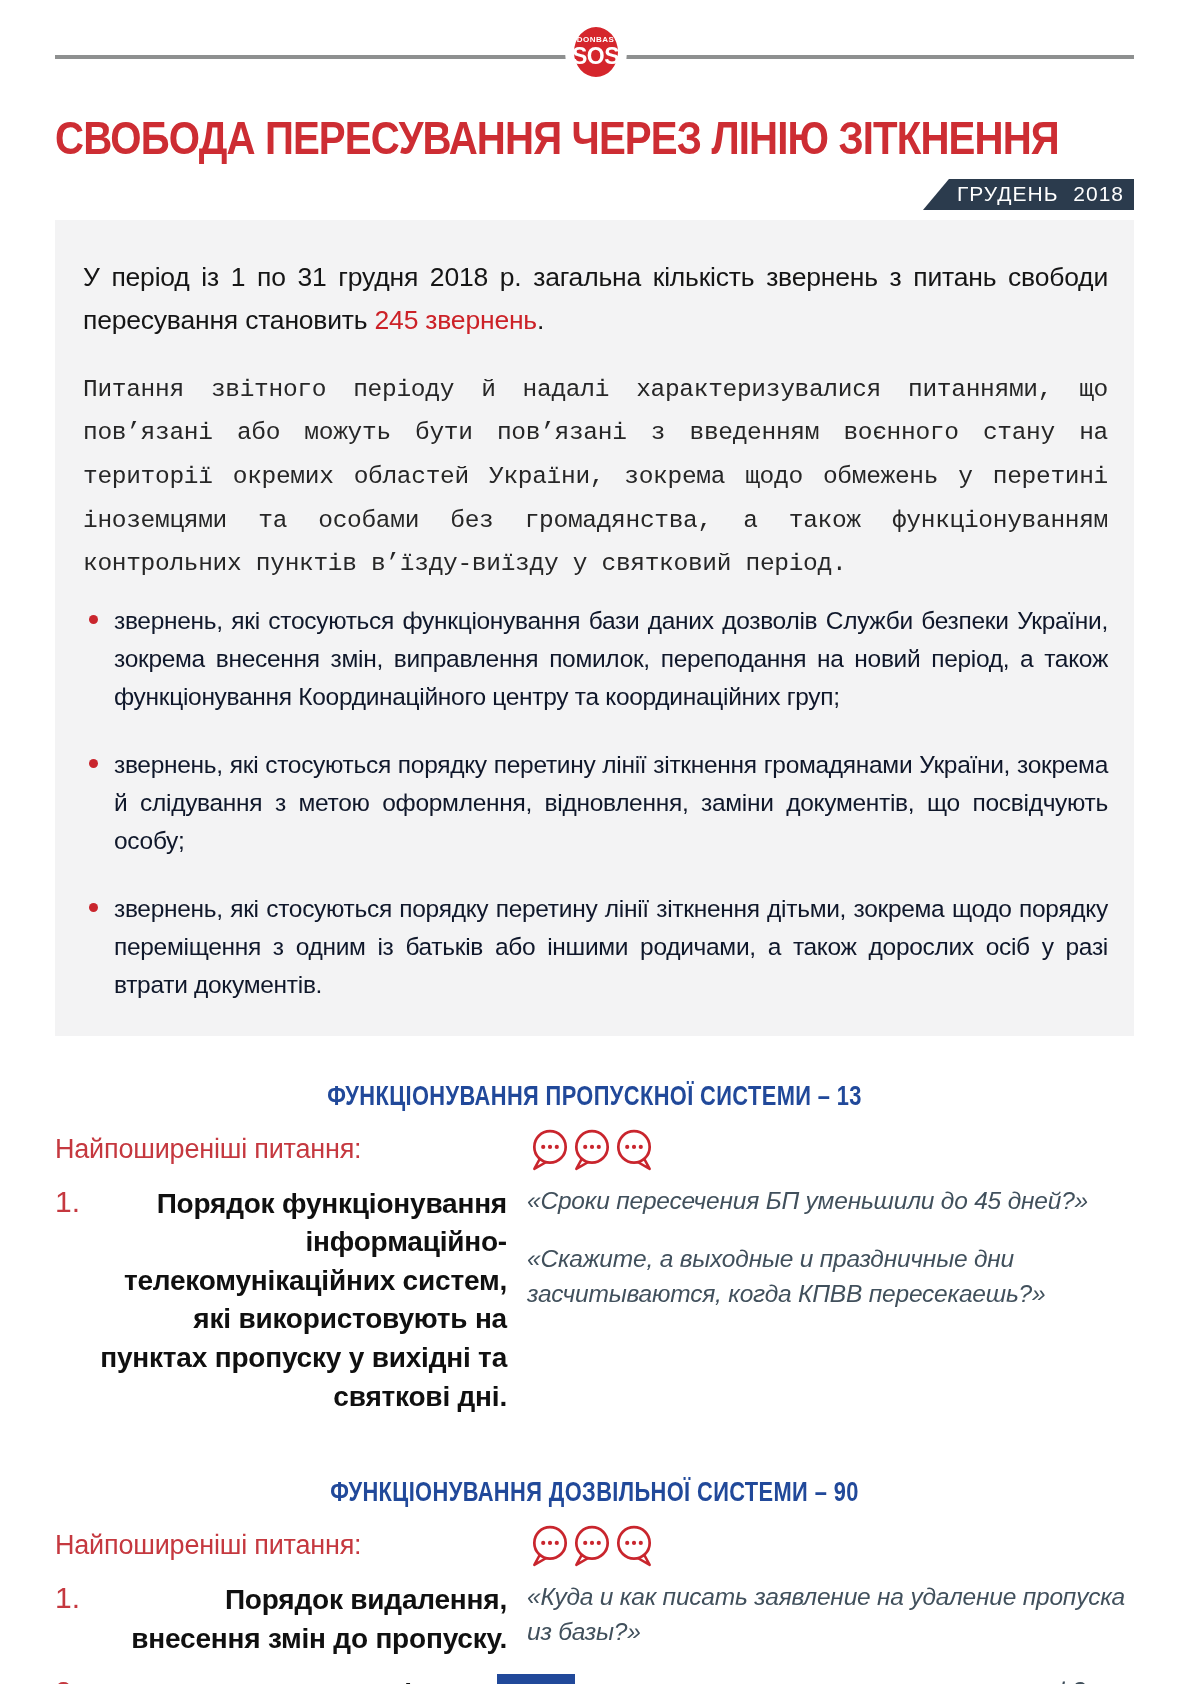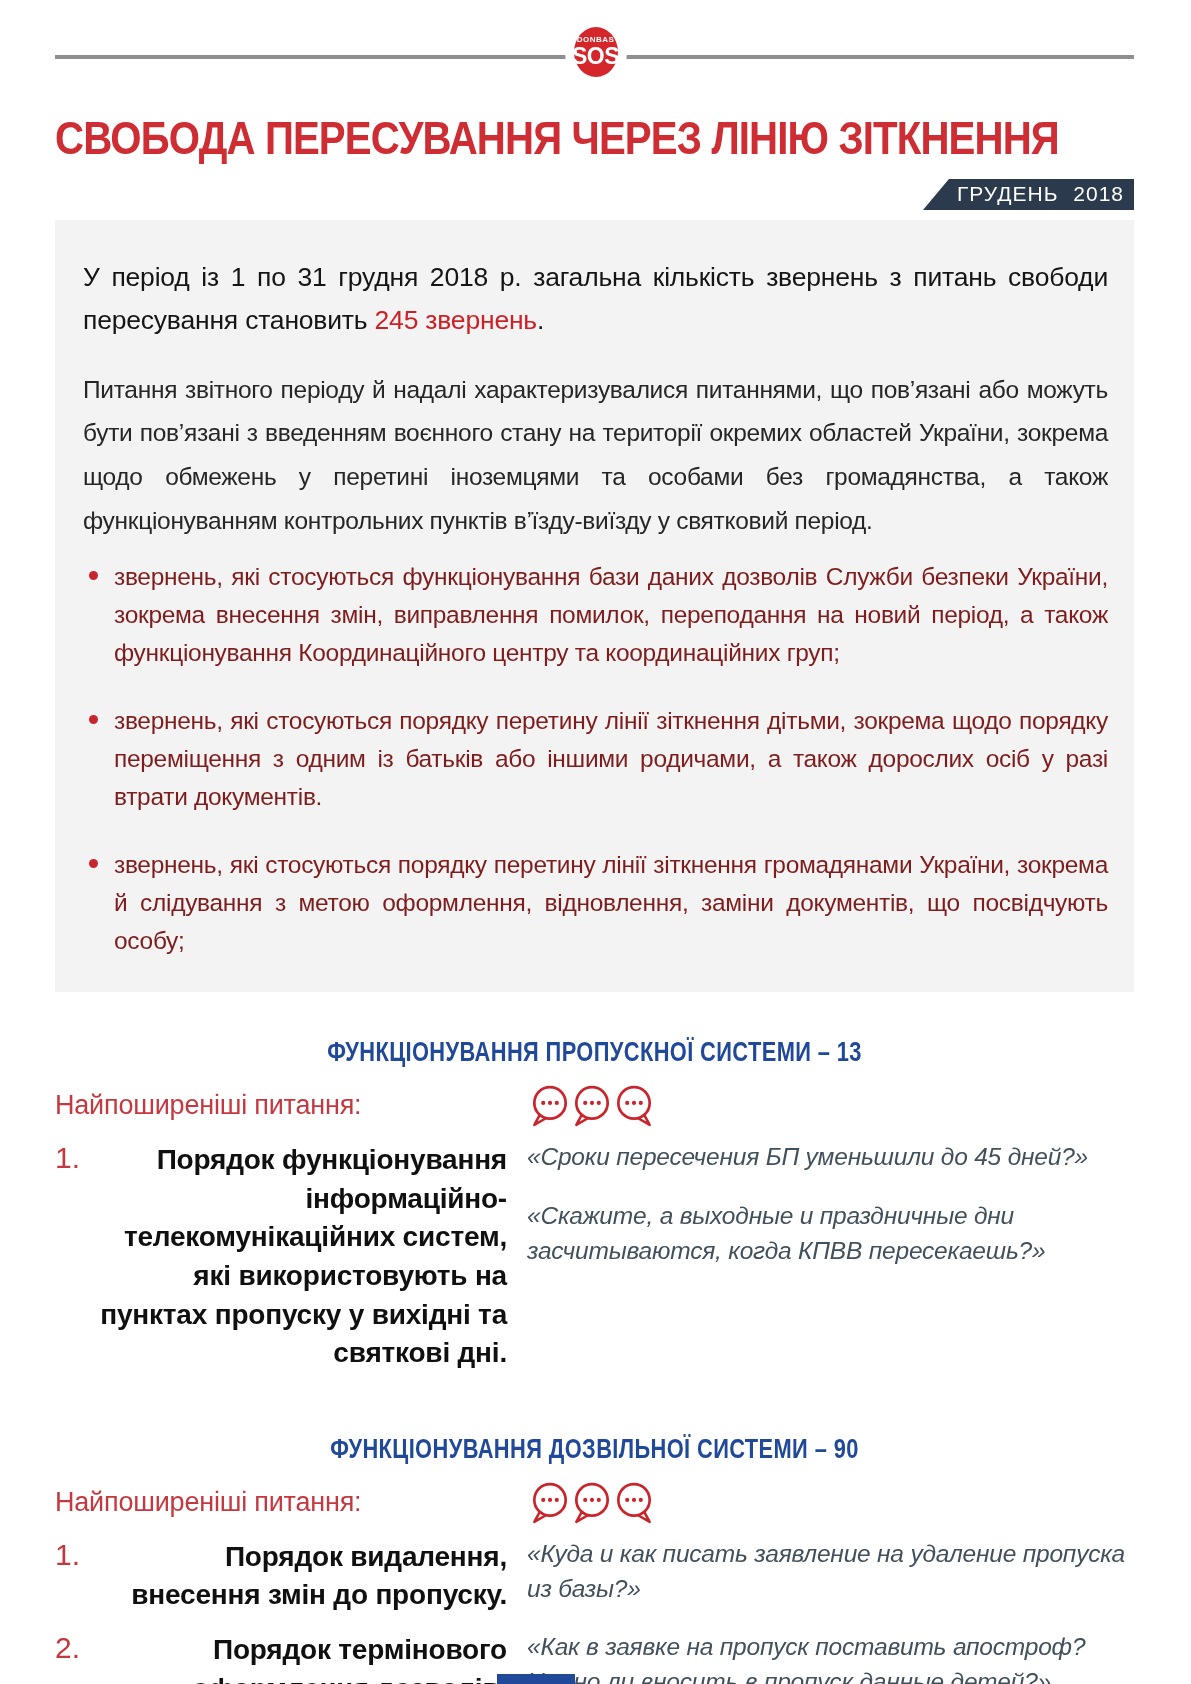--- a/index.html
+++ b/index.html
@@ -52,28 +52,28 @@
     background: #f3f3f4;
     padding: 36px 26px 26px 28px;
   }
   .lead {
     font-size: 26.5px; font-weight: 400; line-height: 1.62;
     text-align: justify; color: #151515; letter-spacing: -0.2px;
   }
   .lead .hl { color: #cc2127; }
   .intro p.body {
     margin-top: 26px; font-size: 24.5px; font-weight: 400;
-    line-height: 1.78; text-align: justify; color: #262626; letter-spacing: -0.3px;
+    line-height: 1.78; text-align: justify; color: #262626; letter-spacing: -0.3px; font-family: Liberation Mono, monospace;
   }
   .trend { margin-top: 16px; font-size: 25px; color: #1f1f1f; letter-spacing: -0.2px; }
   ul.bullets { list-style: none; margin-top: 16px; }
   ul.bullets li {
     position: relative; padding-left: 31px; margin-bottom: 30px;
     font-size: 24.5px; line-height: 1.55; text-align: justify;
-    color: #7f1d1d; letter-spacing: -0.3px;
+    color: #0f172a; letter-spacing: -0.3px;
   }
   ul.bullets li:last-child { margin-bottom: 6px; }
   ul.bullets li::before {
     content: ""; position: absolute; left: 6px; top: 13px;
     width: 9px; height: 9px; border-radius: 50%; background: #c9252d;
   }
 
   
   .section { margin-top: 44px; padding: 0 57px 0 55px; }
   .section h2 {
@@ -120,22 +120,22 @@
 
   <div class="badge-row">
     <div class="badge">ГРУДЕНЬ 2018</div>
   </div>
 
   <div class="intro">
     <p class="lead"><span>У період із 1 по 31 грудня 2018 р. загальна кількість звернень з питань свободи пересування становить </span><span class="hl">245 звернень</span><span>.</span></p>
     <p class="body">Питання звітного періоду й надалі характеризувалися питаннями, що пов’язані або можуть бути пов’язані з введенням воєнного стану на території окремих областей України, зокрема щодо обмежень у перетині іноземцями та особами без громадянства, а також функціонуванням контрольних пунктів в’їзду-виїзду у святковий період.</p>
     <ul class="bullets">
       <li>звернень, які стосуються функціонування бази даних дозволів Служби безпеки України, зокрема внесення змін, виправлення помилок, переподання на новий період, а також функціонування Координаційного центру та координаційних груп;</li>
+      <li>звернень, які стосуються порядку перетину лінії зіткнення громадянами України, зокрема й слідування з метою оформлення, відновлення, заміни документів, що посвідчують особу;</li>
       <li>звернень, які стосуються порядку перетину лінії зіткнення дітьми, зокрема щодо порядку переміщення з одним із батьків або іншими родичами, а також дорослих осіб у разі втрати документів.</li>
-      <li>звернень, які стосуються порядку перетину лінії зіткнення громадянами України, зокрема й слідування з метою оформлення, відновлення, заміни документів, що посвідчують особу;</li>
     </ul>
   </div>
 
   <div class="section">
     <h2>ФУНКЦІОНУВАННЯ ПРОПУСКНОЇ СИСТЕМИ – 13</h2>
     <div class="cols">
       <div class="col-left">
         <div class="q-label">Найпоширеніші питання:</div>
         <div class="q-item">
           <span class="q-num">1.</span>

